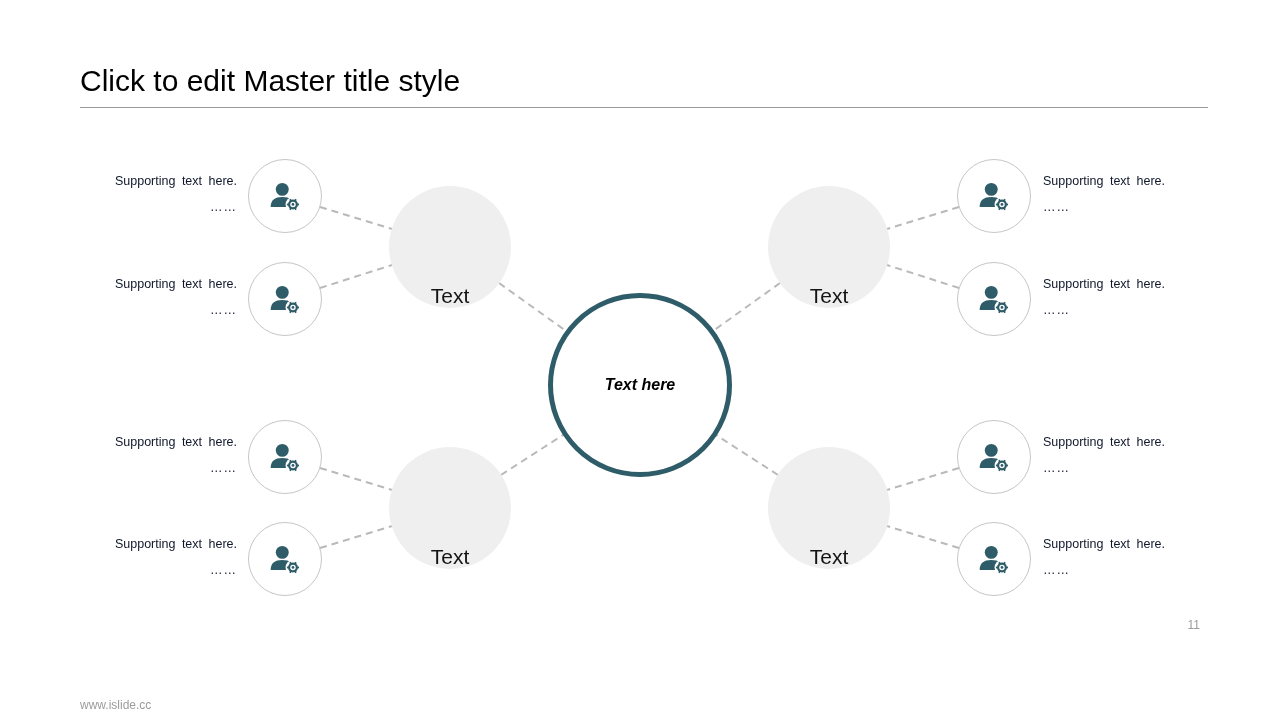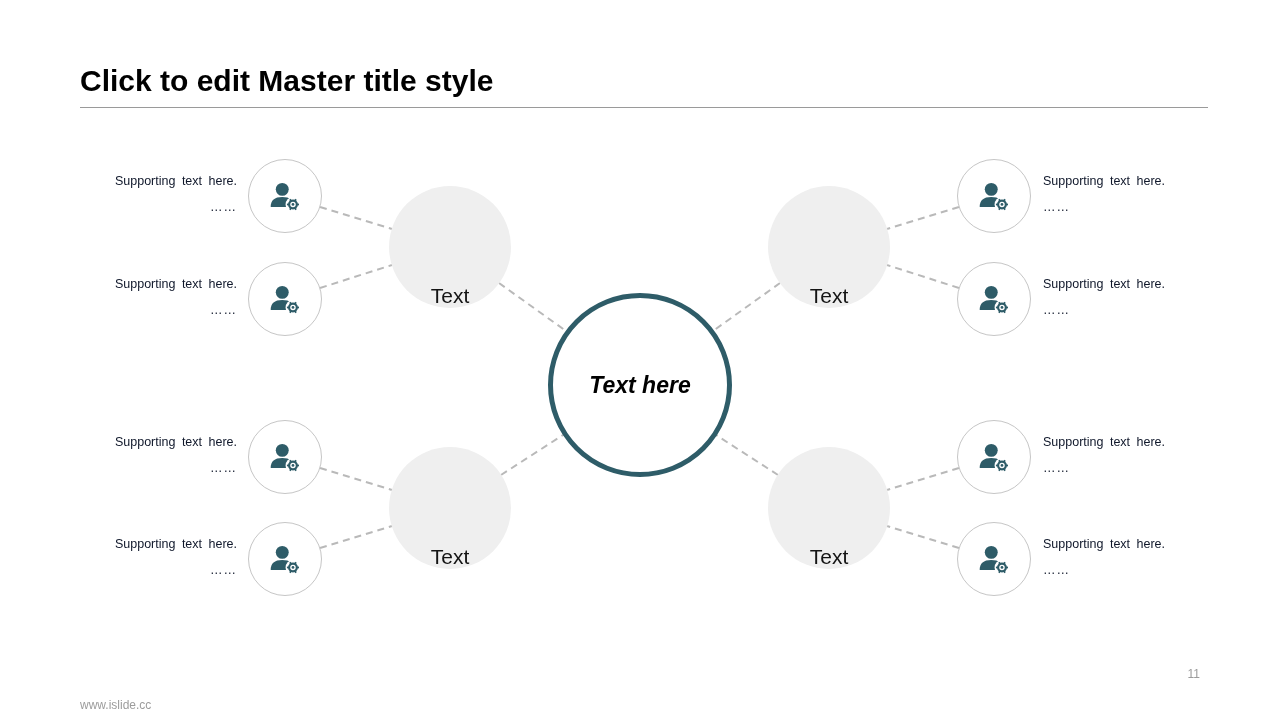--- a/index.html
+++ b/index.html
@@ -6,21 +6,21 @@
     margin: 0; padding: 0;
     width: 1280px; height: 720px;
     background: #ffffff;
     font-family: "Liberation Sans", sans-serif;
     overflow: hidden;
   }
   .slide { position: absolute; inset: 0; width: 1280px; height: 720px; background: #fff; }
 
   .title {
     position: absolute; left: 80px; top: 62px;
-    font-size: 30px; line-height: 38px; font-weight: 700; color: #000;
+    font-size: 30px; line-height: 38px; font-weight: 400; color: #000;
     white-space: nowrap;
   }
   .title-rule {
     position: absolute; left: 80px; top: 107px; width: 1128px; height: 1px;
     background: #9a9a9a;
   }
 
   .connectors { position: absolute; left: 0; top: 0; width: 1280px; height: 720px; }
   .connector {
     stroke: var(--connector-gray, #b9b9b9);
@@ -31,21 +31,21 @@
 
   .center-circle {
     position: absolute; left: 548px; top: 293px;
     width: 184px; height: 184px; box-sizing: border-box;
     background: #fff;
     border: 5px solid var(--accent-teal, #2E5C68);
     border-radius: 50%;
     display: flex; align-items: center; justify-content: center;
   }
   .center-label {
-    font-size: 23px; font-weight: 700; font-style: italic; color: #000;
+    font-size: 16px; font-weight: 700; font-style: italic; color: #000;
   }
 
   .gray-circle {
     position: absolute;
     width: 122px; height: 122px; border-radius: 50%;
     background: var(--node-gray, #efefef);
     display: flex; align-items: flex-end; justify-content: center;
   }
   .gray-label { font-size: 21px; color: #141414; }
 
@@ -65,21 +65,21 @@
   }
   .support.left  { text-align: right; }
   .support.right { text-align: left; }
   .support .dots { letter-spacing: 1px; }
 
   .footer-site {
     position: absolute; left: 80px; top: 653px;
     font-size: 12px; line-height: 16px; color: var(--footer-gray, #9c9c9c); margin-top: 44px;
   }
   .footer-page {
-    position: absolute; right: 80px; top: 666px;
+    position: absolute; right: 80px; top: 617px;
     font-size: 12px; line-height: 16px; color: var(--footer-gray, #9c9c9c);
   }
 </style>
 </head>
 <body>
 
 <div class="slide">
 
   <div class="title">Click to edit Master title style</div>
   <div class="title-rule"></div>

